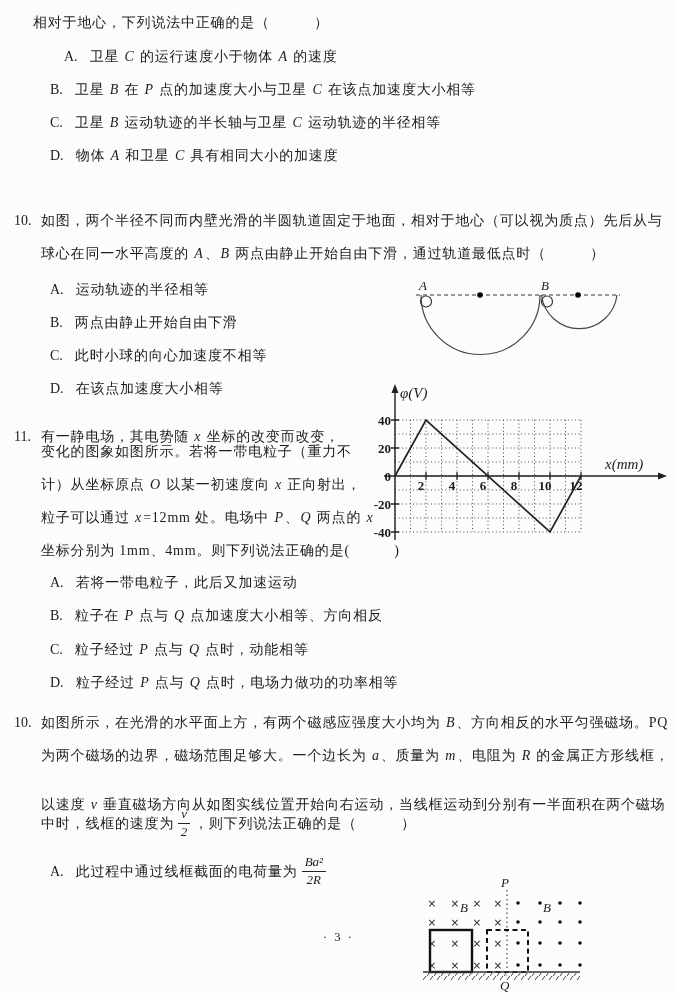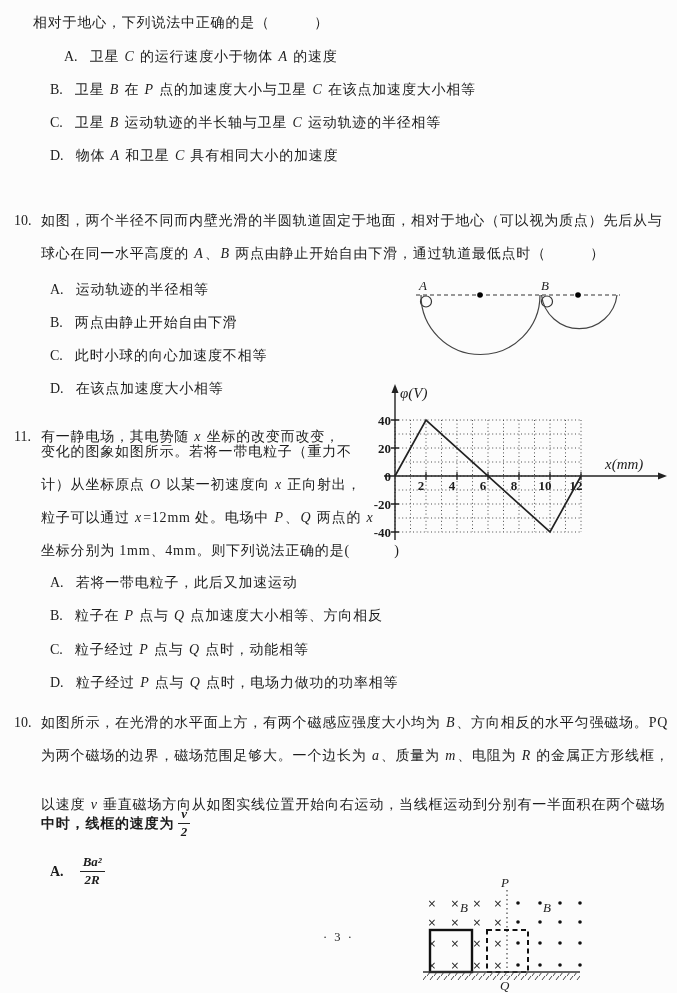--- a/index.html
+++ b/index.html
@@ -9,21 +9,21 @@
     background:#fcfcfc;
     color:#1c1c1c;
     font-family:"Liberation Serif","DejaVu Serif",serif;
     font-size:14px;
     overflow:hidden;
   }
   .t { position:absolute; white-space:nowrap; letter-spacing:0.8px; line-height:17px; }
   .qnum { display:inline-block; width:27px; letter-spacing:0; }
   .olabel { margin-right:12px; letter-spacing:0; }
   i { font-style:italic; padding:0 1px; }
-  .flexline { display:flex; align-items:center;font-weight:bold; }
+  .flexline { display:flex; align-items:center; }
   .frac { display:inline-flex; flex-direction:column; align-items:center;
           vertical-align:middle; line-height:1.1; font-style:italic;
           font-size:13px; margin:0 4px; letter-spacing:0; }
   .frac .fnum { border-bottom:1px solid #222; padding:0 3px 1px; }
   .frac .fden { padding-top:1px; }
   .pagenum { position:absolute; left:0; right:0; text-align:center; font-size:12.5px; letter-spacing:2px; }
   svg { position:absolute; overflow:visible; }
   svg text { font-family:"Liberation Serif","DejaVu Serif",serif; fill:#1c1c1c; }
   .axis-label { font-style:italic; font-size:15px; }
   .tick { font-size:13px; font-weight:bold; }
@@ -167,23 +167,25 @@
 </div>
 <div class="t" style="left:41px;top:796px" data-name="question-12-stem-line-3">
   <span data-name="stem-text">以速度 <i>v</i> 垂直磁场方向从如图实线位置开始向右运动，当线框运动到分别有一半面积在两个磁场</span>
 </div>
 <div class="t flexline" style="left:41px;top:805px;height:36px" data-name="question-12-stem-line-4">
   <span data-name="stem-text">中时，线框的速度为</span>
   <span class="frac" data-name="fraction-v-over-2">
     <span class="fnum" data-name="fraction-numerator">v</span>
     <span class="fden" data-name="fraction-denominator">2</span>
   </span>
+  <span data-name="stem-text">，则下列说法正确的是（　　　）</span>
 </div>
 <div class="t flexline" style="left:50px;top:853px;height:36px" data-name="question-12-option-a">
   <span class="olabel" data-name="option-label">A.</span>
+  <span data-name="option-text">此过程中通过线框截面的电荷量为</span>
   <span class="frac" data-name="fraction-ba2-over-2r">
     <span class="fnum" data-name="fraction-numerator">Ba²</span>
     <span class="fden" data-name="fraction-denominator">2R</span>
   </span>
 </div>
 
 <svg style="left:420px;top:856px" width="172" height="137" viewBox="0 0 172 137" data-name="q12-field-figure">
   <defs>
     <pattern id="hatch" width="7" height="8" patternUnits="userSpaceOnUse">
       <line x1="0" y1="8" x2="6" y2="0" stroke="#444" stroke-width="1"></line>

